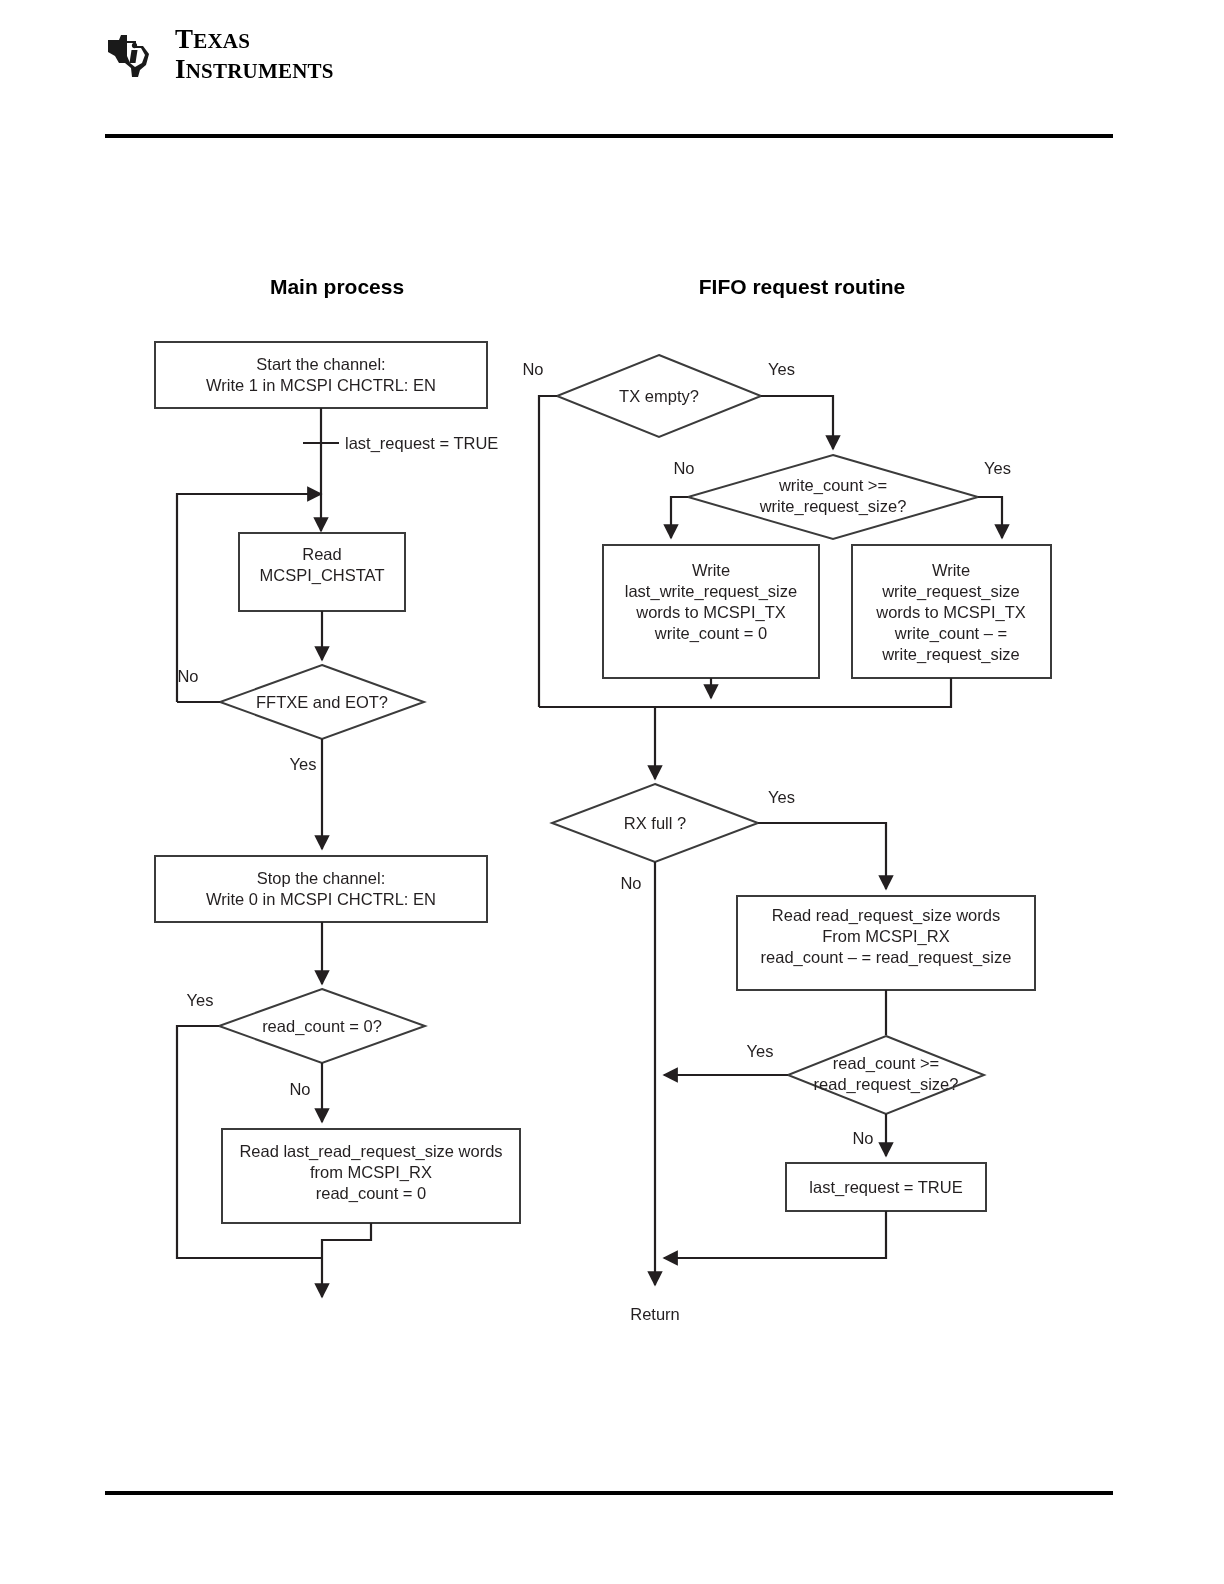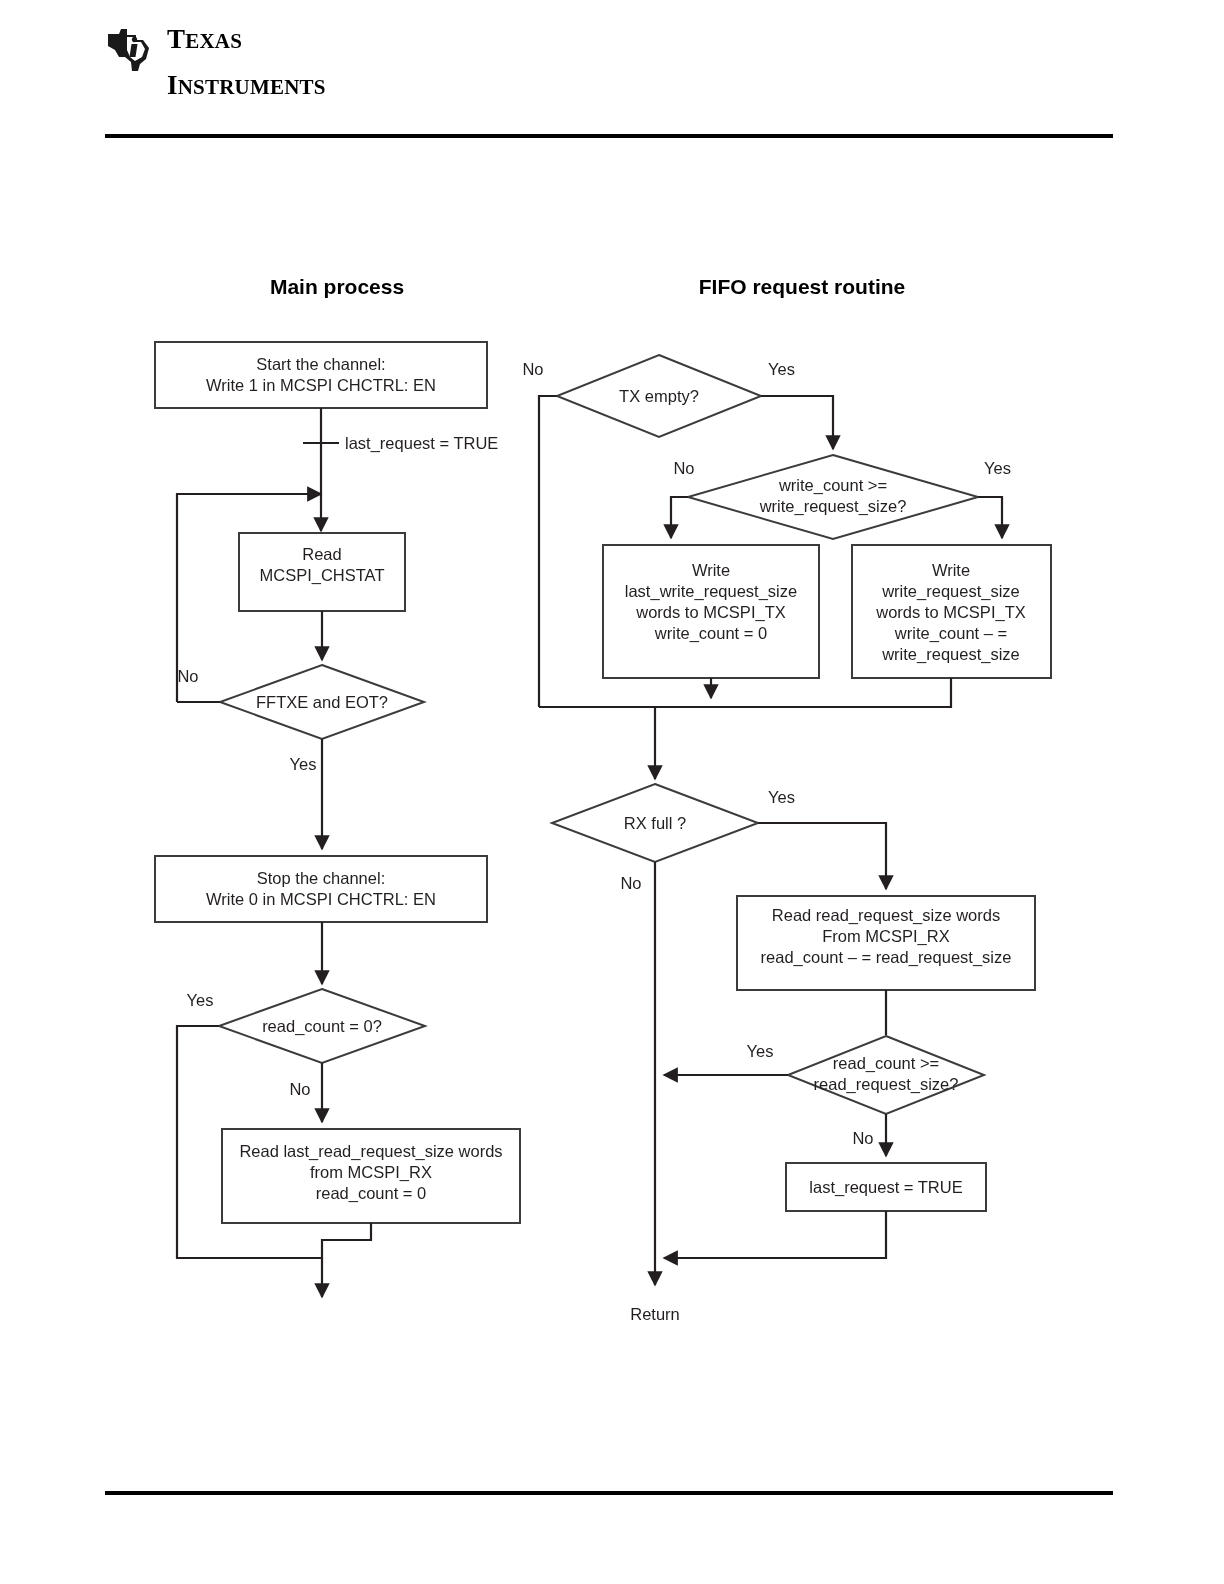--- a/index.html
+++ b/index.html
@@ -19,39 +19,39 @@
     position: absolute;
     inset: 0;
     background: #ffffff;
   }
   
   .logo-wrap {
     position: absolute;
     left: 105px;
     top: 26px;
     display: flex;
-    align-items: flex-start;
-    gap: 10px;
+    align-items: center;
+    gap: 18px;
   }
   .logo-mark { width: 52px; height: 46px; display: block; }
   .logo-text {
     display: flex;
     flex-direction: column;
     line-height: 1.0;
     font-family: "Liberation Serif", serif;
     color: #000000;
   }
   .logo-text .l1,
   .logo-text .l2 {
     font-weight: 700;
     letter-spacing: .2px;
     white-space: nowrap;
   }
   .logo-text .l1 { font-size: 21px; }
-  .logo-text .l2 { font-size: 21px; margin-top: 19px; }
+  .logo-text .l2 { font-size: 21px; margin-top: 3px; }
   .logo-text .cap { font-size: 27px; }
   
   .rule {
     position: absolute;
     left: 105px;
     width: 1008px;
     height: 4px;
     background: #000000;
   }
   .rule.top { top: 134px; }

